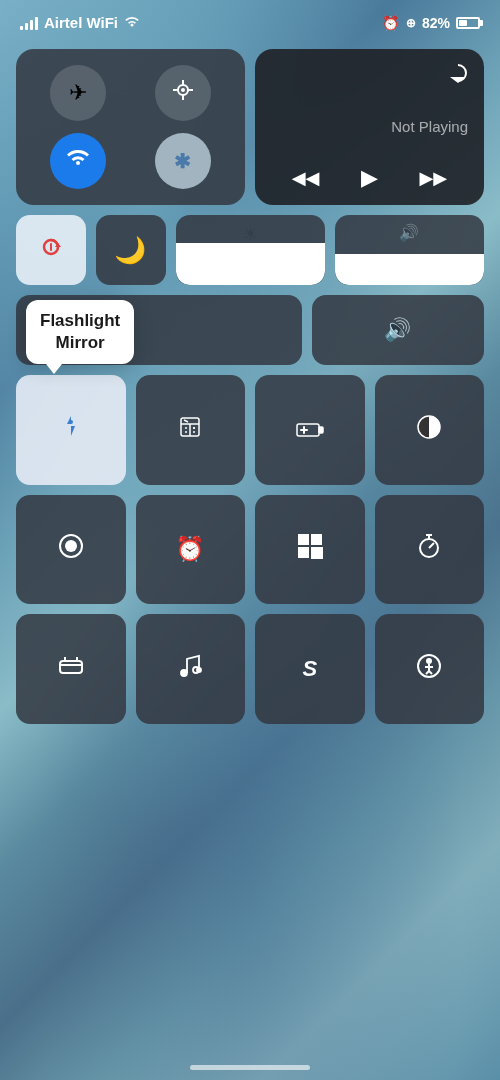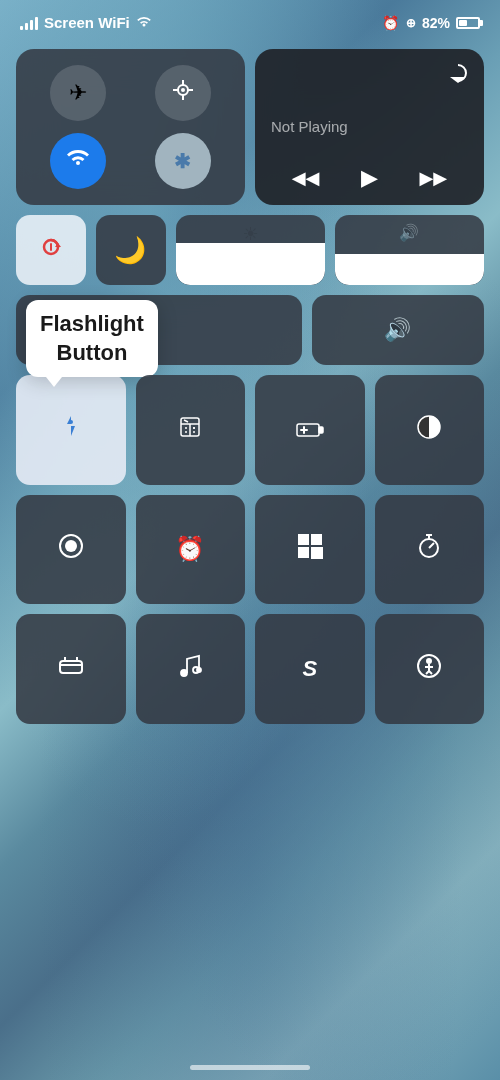--- a/index.html
+++ b/index.html
@@ -174,21 +174,21 @@
     }
 
     .now-playing-top {
       display: flex;
       justify-content: flex-end;
     }
 
     .now-playing-text {
       color: rgba(255,255,255,0.6);
       font-size: 15px;
-      text-align: left;
+      text-align: right;
       padding: 8px 0;
     }
 
     .playback-controls {
       display: flex;
       justify-content: space-around;
       align-items: center;
     }
 
     .playback-btn {
@@ -313,21 +313,21 @@
       left: 50%;
       top: -5px;
       transform: translateX(-20%);
       pointer-events: none;
     }
 
     .tooltip-bubble {
       background: white;
       border-radius: 12px;
       padding: 10px 14px;
-      font-size: 22px;
+      font-size: 17px;
       font-weight: 600;
       color: #1a1a1a;
       text-align: center;
       box-shadow: 0 4px 20px rgba(0,0,0,0.2);
       white-space: nowrap;
       line-height: 1.3;
     }
 
     .tooltip-bubble::after {
       content: '';
@@ -400,21 +400,21 @@
 <div class="wallpaper"></div>
 
 <div class="status-bar">
   <div class="status-left">
     <div class="signal-bars">
       <div class="signal-bar" style="height:4px"></div>
       <div class="signal-bar" style="height:7px"></div>
       <div class="signal-bar" style="height:10px"></div>
       <div class="signal-bar" style="height:13px"></div>
     </div>
-    <span>Screen WiFi</span>
+    <span>Airtel WiFi</span>
     <span>
       <svg width="16" height="12" viewBox="0 0 16 12" fill="white">
         <path d="M8 10.5a1.5 1.5 0 1 1 0-3 1.5 1.5 0 0 1 0 3z"></path>
         <path d="M5.2 7.8a4 4 0 0 1 5.6 0l1.2-1.2a5.8 5.8 0 0 0-8 0z"></path>
         <path d="M2.4 5a8 8 0 0 1 11.2 0l1.2-1.2A9.8 9.8 0 0 0 1.2 3.8z"></path>
       </svg>
     </span>
   </div>
   <div class="status-right">
     <span>⏰</span>
@@ -536,21 +536,21 @@
       <span class="flashlight-icon">
         <svg width="22" height="26" viewBox="0 0 22 26" fill="#3a7fd4">
           <path d="M11 2L7 10h4v12l4-10h-4z" fill="#3a7fd4"></path>
           <circle cx="11" cy="8" r="2" fill="#3a7fd4"></circle>
         </svg>
       </span>
 
       <div class="tooltip-container" style="top:-75px; left:10px; transform:none">
         <div class="tooltip-bubble">
           <span>Flashlight</span><br>
-          <span>Button</span>
+          <span>Mirror</span>
         </div>
       </div>
     </div>
 
     <div class="grid-btn">
       <span>
         <svg width="24" height="24" viewBox="0 0 24 24" fill="none" stroke="white" stroke-width="1.5">
           <rect x="3" y="3" width="18" height="18" rx="2"></rect>
           <line x1="3" y1="9" x2="21" y2="9"></line>
           <line x1="12" y1="9" x2="12" y2="21"></line>

